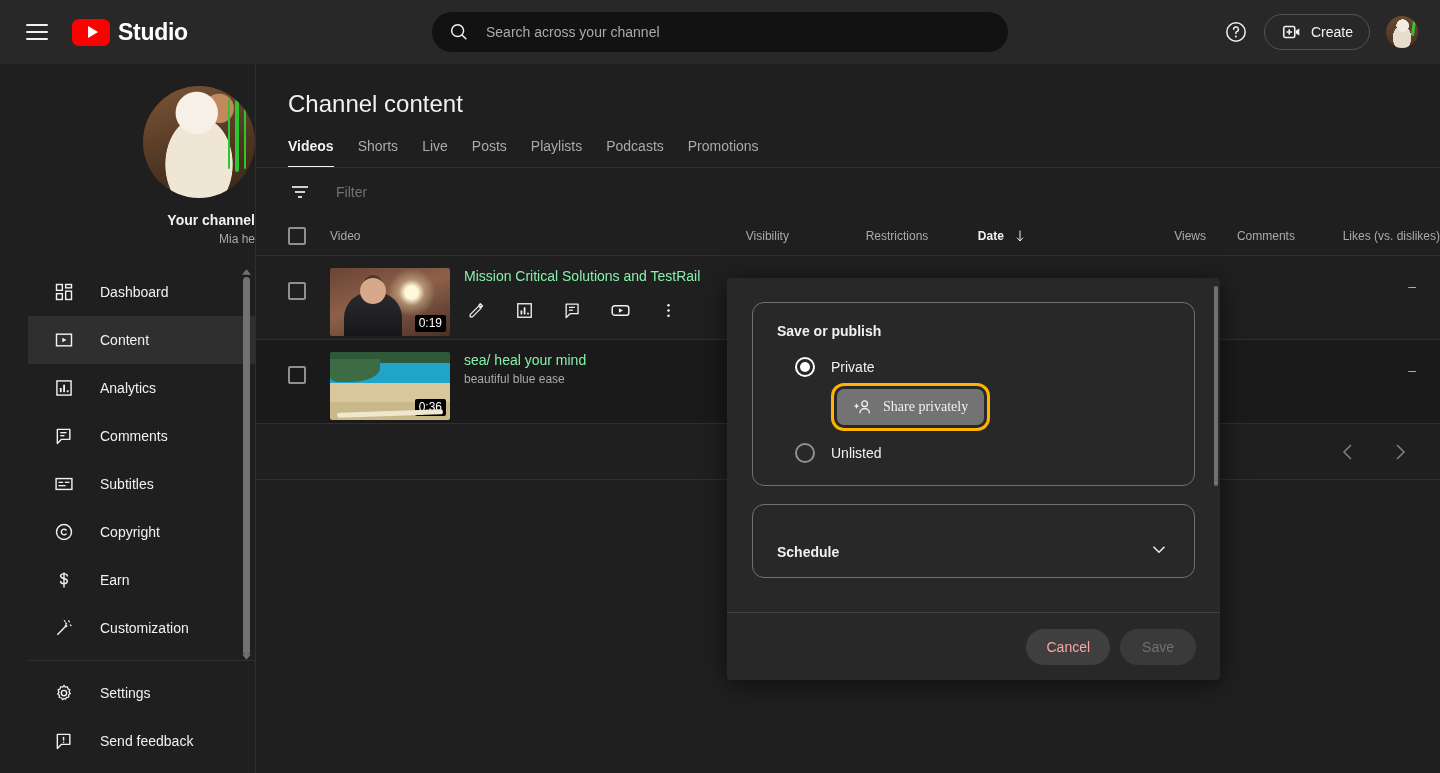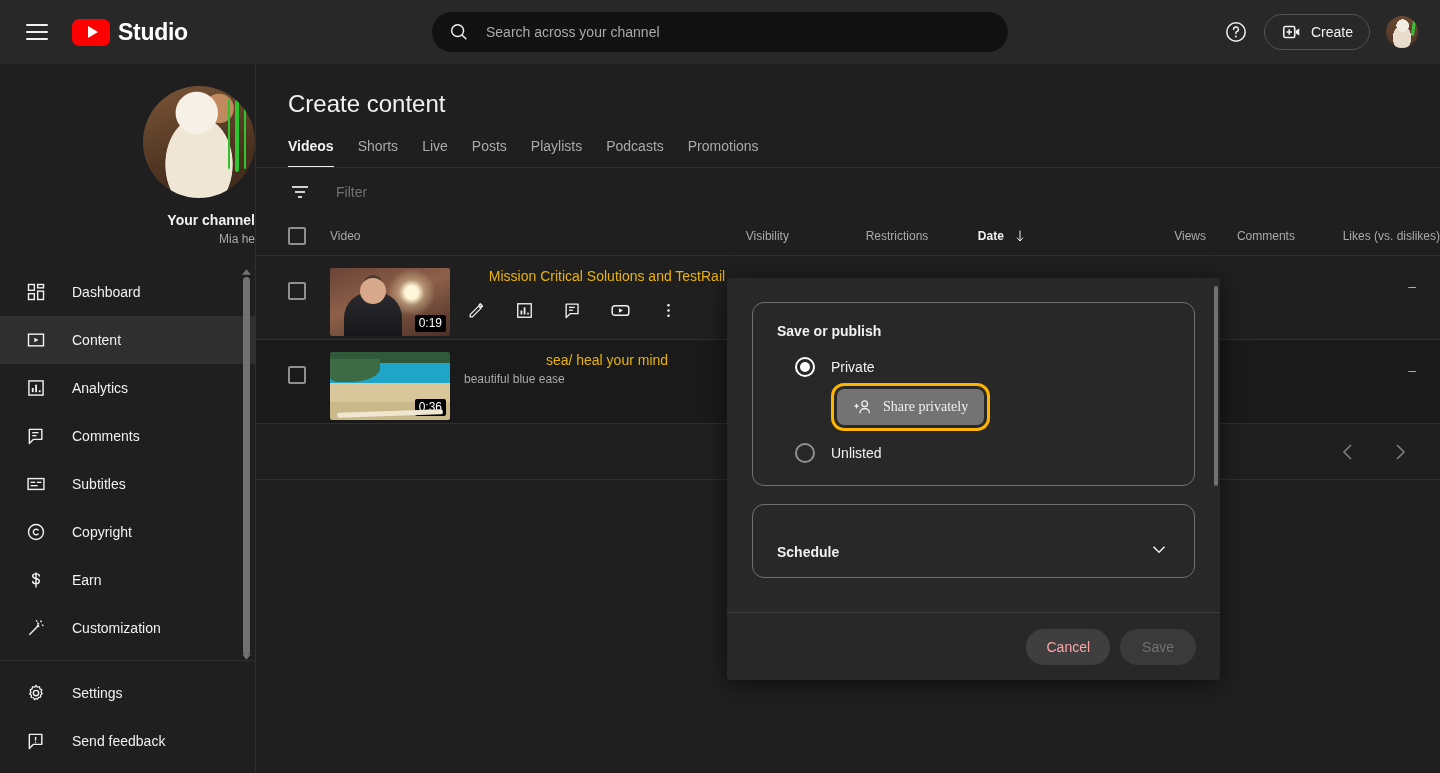--- a/index.html
+++ b/index.html
@@ -101,21 +101,21 @@
     position: relative; overflow: hidden;
   }
   .chan-avatar::after {
     content: ""; position: absolute; right: 16px; top: 14px;
     width: 4px; height: 72px; background: #2fc52f; border-radius: 2px;
     box-shadow: -8px -2px 0 -1px #2fc52f, 8px -2px 0 -1px #2fc52f;
   }
   .chan-title { margin-top: 14px; font-size: 14px; font-weight: 700; color: #f1f1f1; }
   .chan-sub { margin-top: 4px; font-size: 12px; color: #aaaaaa; }
 
-  .navlist { margin-top: 22px; position: relative; }
+  .navlist { margin-top: 22px; position: relative; padding-left: 28px; }
   .navitem {
     display: flex; align-items: center; height: 48px;
     padding-left: 24px; gap: 24px; cursor: pointer;
     color: #f1f1f1; font-size: 14px;
   }
   .navitem.active { background: #2f2f2f; }
   .navitem .ic { width: 24px; height: 24px; flex: none; display: flex; align-items: center; justify-content: center; }
   .navdivider { height: 1px; background: #2f2f2f; margin: 8px 0; }
 
   .side-scrollbar {
@@ -216,21 +216,21 @@
     width: 88%; height: 5px; background: #efe7cf; border-radius: 3px;
     transform: rotate(-2deg);
   }
   .dur {
     position: absolute; right: 4px; bottom: 4px;
     background: #000000; color: #ffffff;
     font-size: 12px; font-weight: 500;
     padding: 1px 4px; border-radius: 2px; line-height: 15px;
   }
   .vmeta { margin-left: 14px; width: 286px; }
-  .vtitle { font-size: 14px; font-weight: 500; color: #eab308; cursor: pointer; text-align: center; }
+  .vtitle { font-size: 14px; font-weight: 500; color: #86efac; cursor: pointer; }
   .vdesc { font-size: 12px; color: #aaaaaa; margin-top: 4px; }
   .vactions { display: flex; gap: 24px; margin-top: 14px; }
   .vactions .ia { width: 24px; height: 24px; cursor: pointer; display: flex; align-items: center; justify-content: center; }
   .dash { color: #aaaaaa; font-size: 14px; }
 
   .pagination {
     display: flex; align-items: center; justify-content: flex-end;
     height: 56px; padding-right: 28px; gap: 28px;
     border-bottom: 1px solid #2f2f2f;
   }
@@ -470,21 +470,21 @@
   <svg class="side-arrow-up" viewBox="0 0 10 6">
     <path d="M5 0l5 6H0z" fill="#717171"></path>
   </svg>
   <div class="side-scrollbar"></div>
   <svg class="side-arrow-down" viewBox="0 0 10 6">
     <path d="M5 6l5-6H0z" fill="#717171"></path>
   </svg>
 </div>
 
 <div class="main">
-  <div class="page-title">Create content</div>
+  <div class="page-title">Channel content</div>
 
   <div class="tabs">
     <div class="tab active"><span>Videos</span></div>
     <div class="tab"><span>Shorts</span></div>
     <div class="tab"><span>Live</span></div>
     <div class="tab"><span>Posts</span></div>
     <div class="tab"><span>Playlists</span></div>
     <div class="tab"><span>Podcasts</span></div>
     <div class="tab"><span>Promotions</span></div>
     <div class="tabs-underline"></div>

